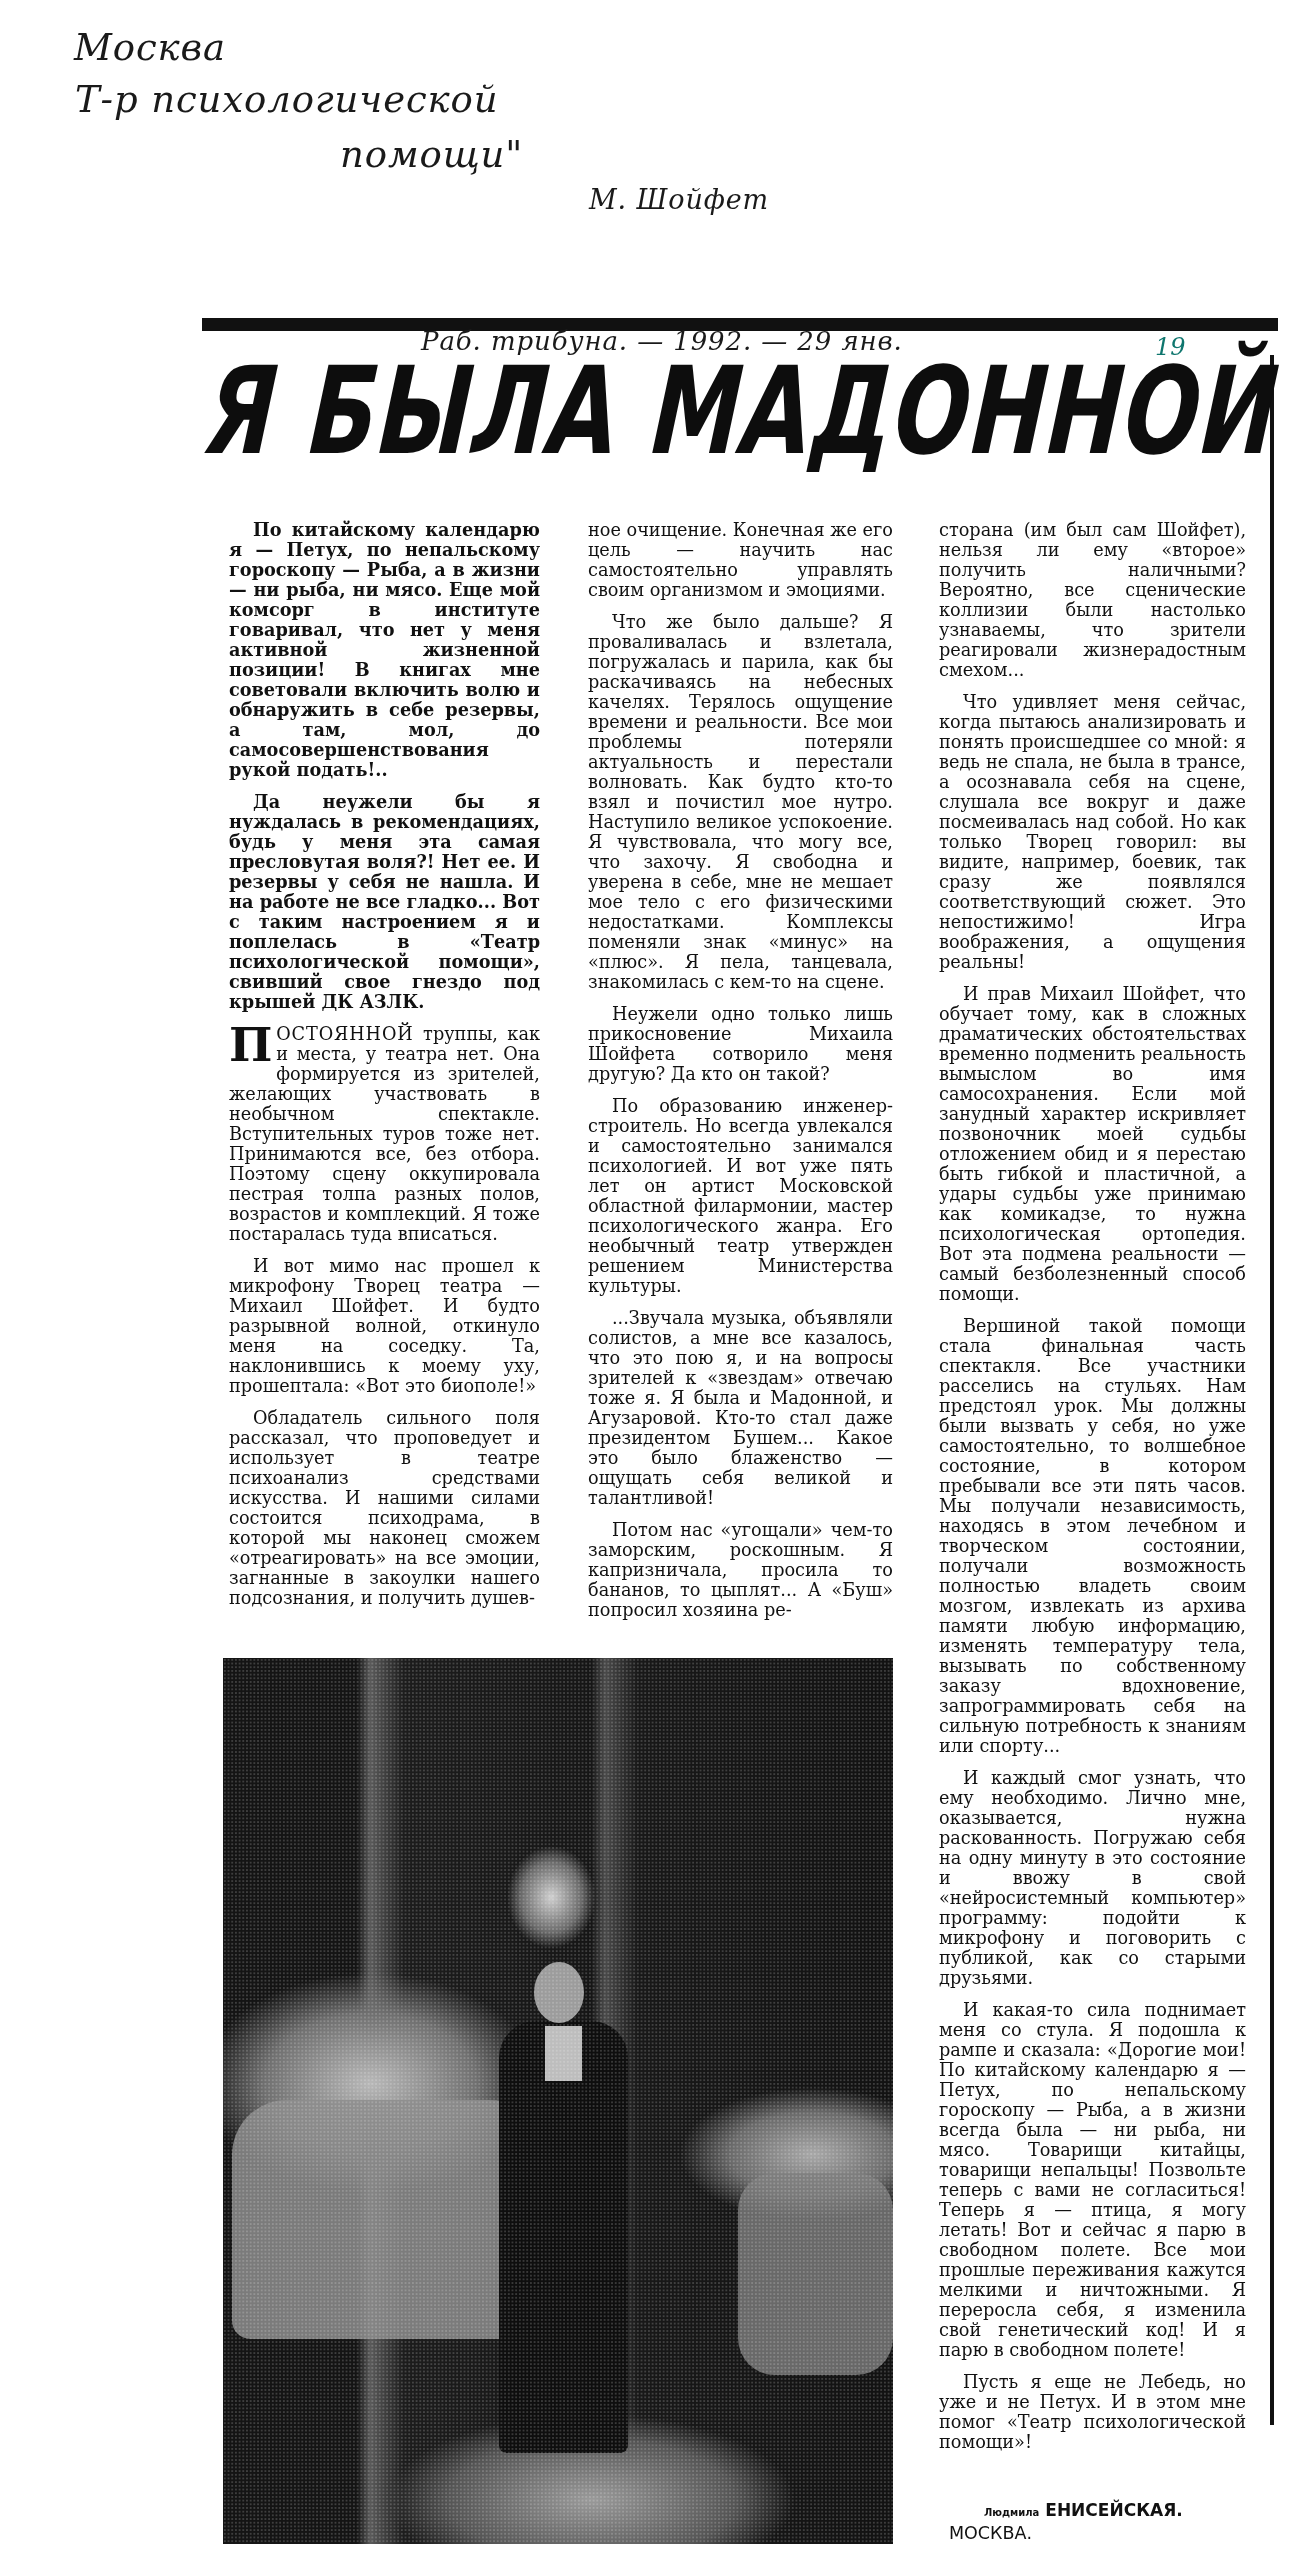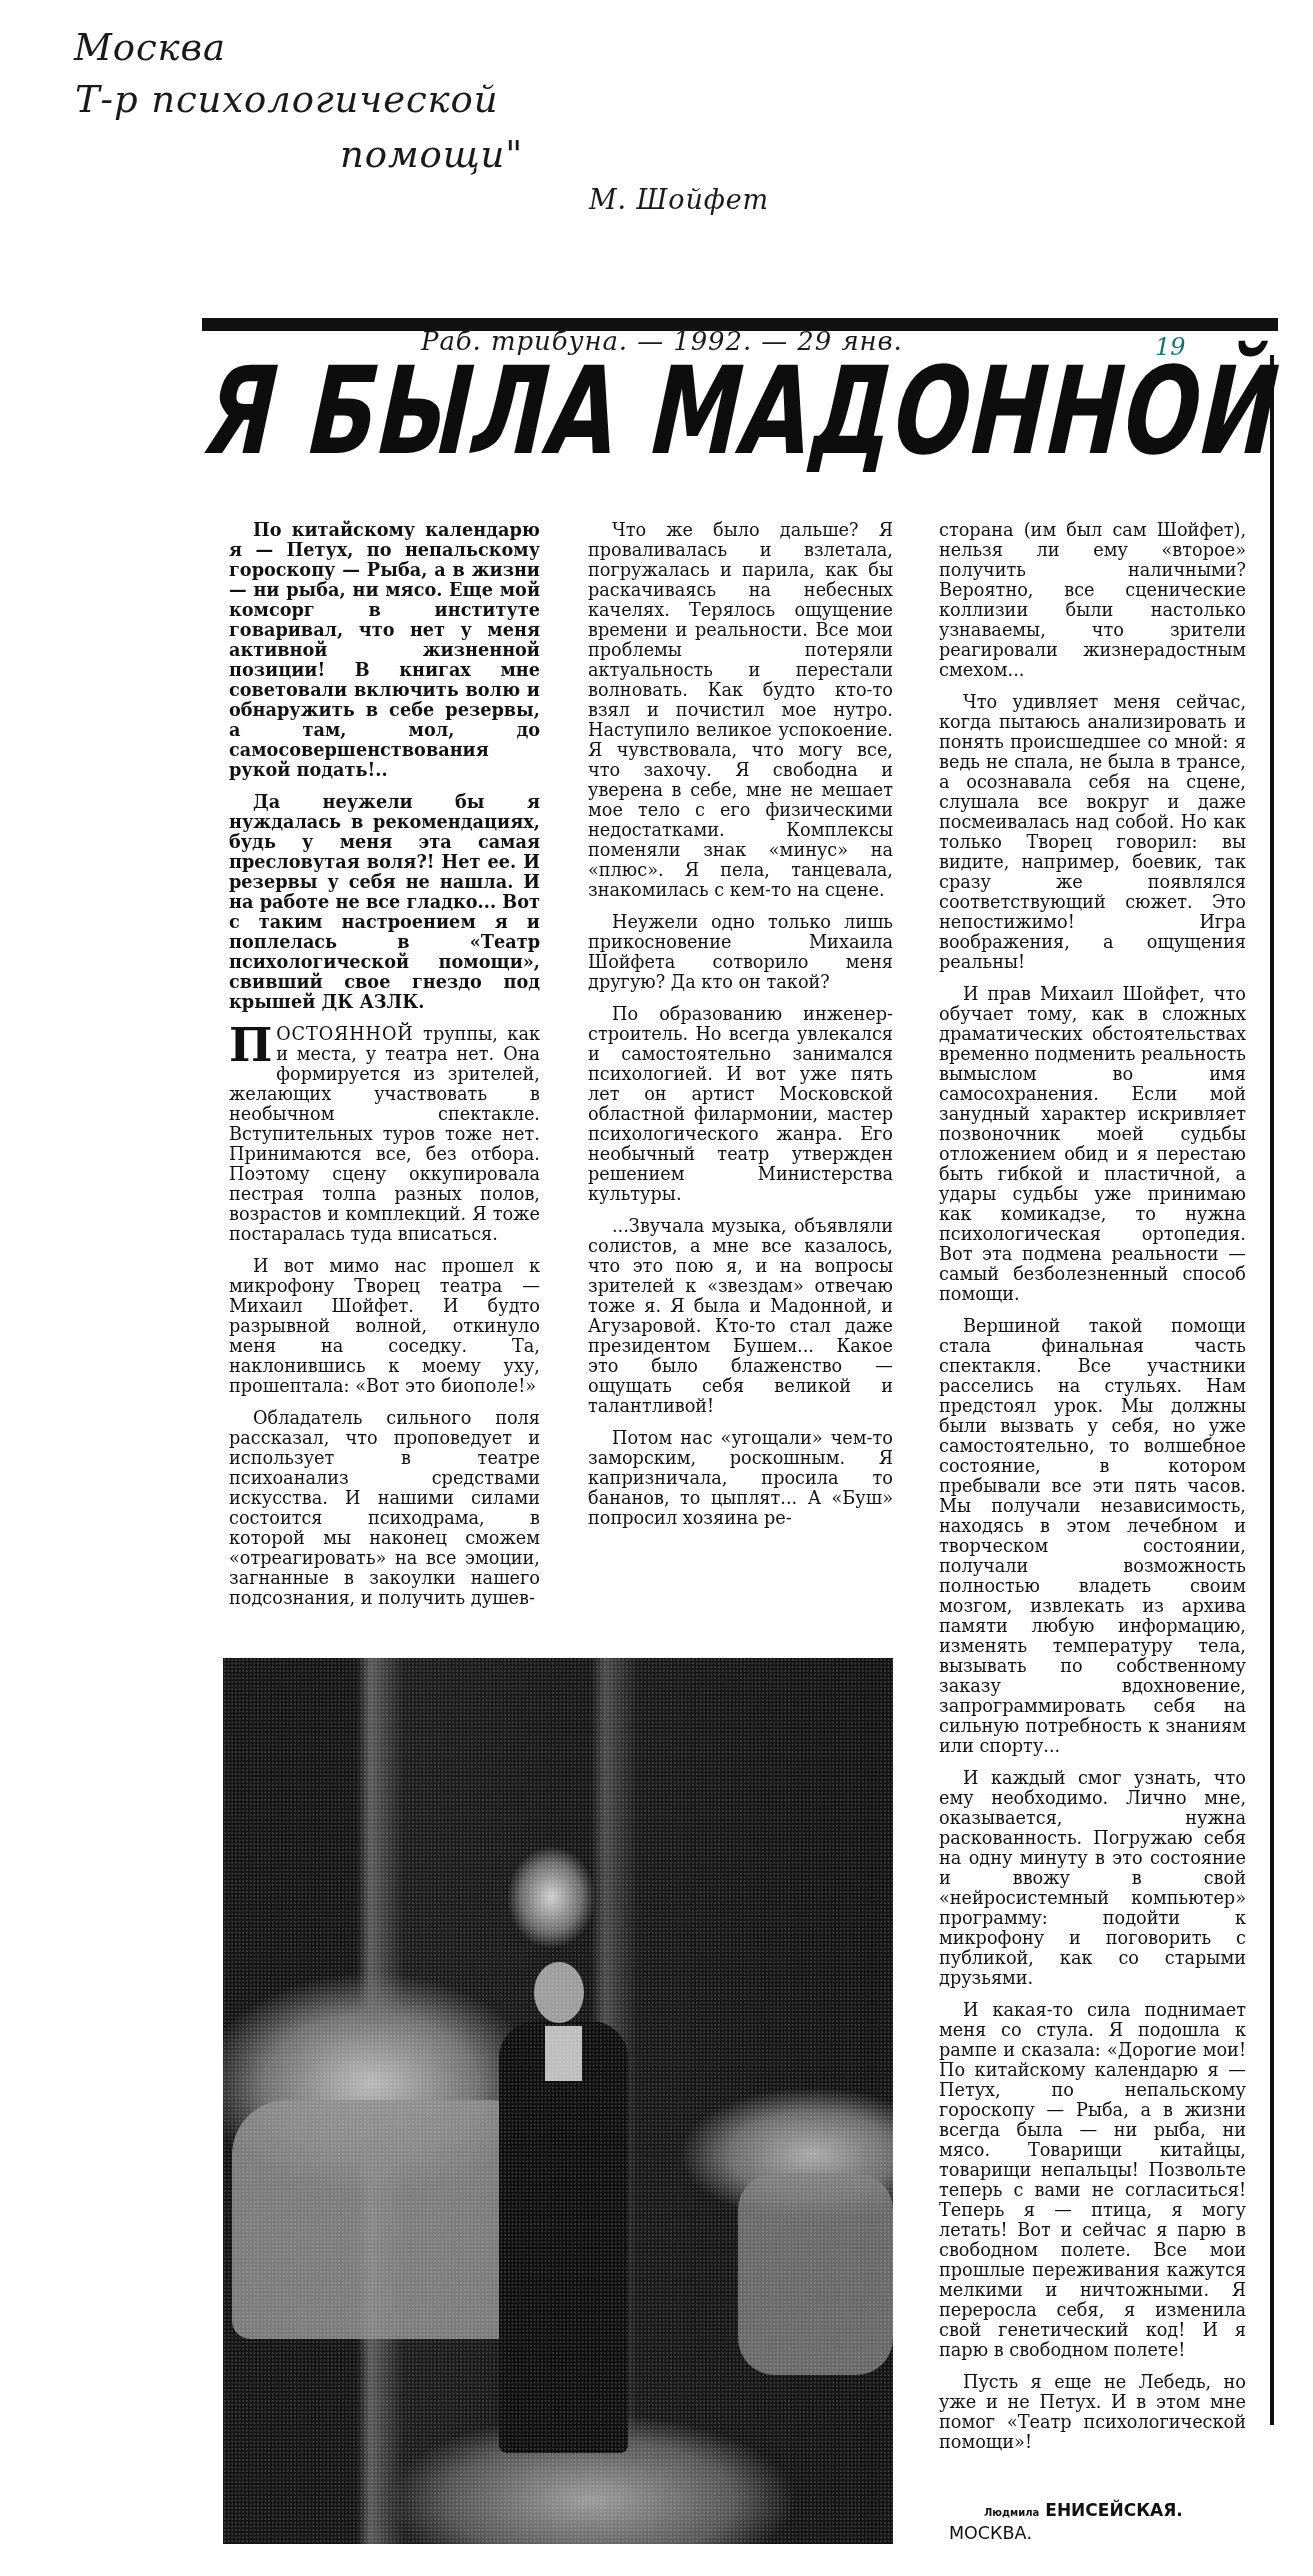--- a/index.html
+++ b/index.html
@@ -67,20 +67,21 @@
 <h1 id="headline" style="margin:0;">Я БЫЛА МАДОННОЙ</h1>
 
 <div id="col1" class="col">
     <p class="bold">По китайскому календарю я — Петух, по непальскому гороскопу — Рыба, а в жизни — ни рыба, ни мясо. Еще мой комсорг в институте говаривал, что нет у меня активной жизненной позиции! В книгах мне советовали включить волю и обнаружить в себе резервы, а там, мол, до самосовершенствования рукой подать!..</p>
     <p class="bold">Да неужели бы я нуждалась в рекомендациях, будь у меня эта самая пресловутая воля?! Нет ее. И резервы у себя не нашла. И на работе не все гладко... Вот с таким настроением я и поплелась в «Театр психологической помощи», свивший свое гнездо под крышей ДК АЗЛК.</p>
     <p class="gap" style="text-indent: 0px;"><span class="dropcap">П</span><span class="caps">ОСТОЯННОЙ</span><span> труппы, как и места, у театра нет. Она формируется из зрителей, желающих участвовать в необычном спектакле. Вступительных туров тоже нет. Принимаются все, без отбора. Поэтому сцену оккупировала пестрая толпа разных полов, возрастов и комплекций. Я тоже постаралась туда вписаться.</span></p>
     <p>И вот мимо нас прошел к микрофону Творец театра — Михаил Шойфет. И будто разрывной волной, откинуло меня на соседку. Та, наклонившись к моему уху, прошептала: «Вот это биополе!»</p>
     <p>Обладатель сильного поля рассказал, что проповедует и использует в театре психоанализ средствами искусства. И нашими силами состоится психодрама, в которой мы наконец сможем «отреагировать» на все эмоции, загнанные в закоулки нашего подсознания, и получить душев-</p>
   </div>
 <div id="col2" class="col">
+    <p style="text-indent: 0px;">ное очищение. Конечная же его цель — научить нас самостоятельно управлять своим организмом и эмоциями.</p>
     <p>Что же было дальше? Я проваливалась и взлетала, погружалась и парила, как бы раскачиваясь на небесных качелях. Терялось ощущение времени и реальности. Все мои проблемы потеряли актуальность и перестали волновать. Как будто кто-то взял и почистил мое нутро. Наступило великое успокоение. Я чувствовала, что могу все, что захочу. Я свободна и уверена в себе, мне не мешает мое тело с его физическими недостатками. Комплексы поменяли знак «минус» на «плюс». Я пела, танцевала, знакомилась с кем-то на сцене.</p>
     <p>Неужели одно только лишь прикосновение Михаила Шойфета сотворило меня другую? Да кто он такой?</p>
     <p>По образованию инженер-строитель. Но всегда увлекался и самостоятельно занимался психологией. И вот уже пять лет он артист Московской областной филармонии, мастер психологического жанра. Его необычный театр утвержден решением Министерства культуры.</p>
     <p>...Звучала музыка, объявляли солистов, а мне все казалось, что это пою я, и на вопросы зрителей к «звездам» отвечаю тоже я. Я была и Мадонной, и Агузаровой. Кто-то стал даже президентом Бушем... Какое это было блаженство — ощущать себя великой и талантливой!</p>
     <p>Потом нас «угощали» чем-то заморским, роскошным. Я капризничала, просила то бананов, то цыплят... А «Буш» попросил хозяина ре-</p>
   </div>
 <div id="col3" class="col">
     <p style="text-indent: 0px;">сторана (им был сам Шойфет), нельзя ли ему «второе» получить наличными? Вероятно, все сценические коллизии были настолько узнаваемы, что зрители реагировали жизнерадостным смехом...</p>
     <p>Что удивляет меня сейчас, когда пытаюсь анализировать и понять происшедшее со мной: я ведь не спала, не была в трансе, а осознавала себя на сцене, слушала все вокруг и даже посмеивалась над собой. Но как только Творец говорил: вы видите, например, боевик, так сразу же появлялся соответствующий сюжет. Это непостижимо! Игра воображения, а ощущения реальны!</p>
     <p>И прав Михаил Шойфет, что обучает тому, как в сложных драматических обстоятельствах временно подменить реальность вымыслом во имя самосохранения. Если мой занудный характер искривляет позвоночник моей судьбы отложением обид и я перестаю быть гибкой и пластичной, а удары судьбы уже принимаю как комикадзе, то нужна психологическая ортопедия. Вот эта подмена реальности — самый безболезненный способ помощи.</p>

